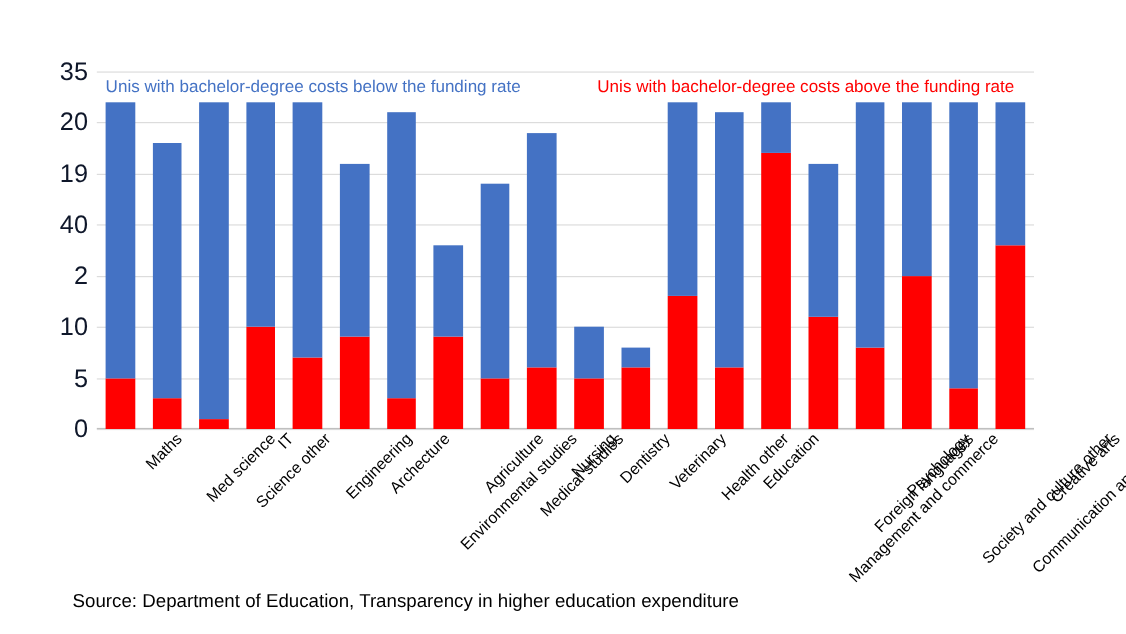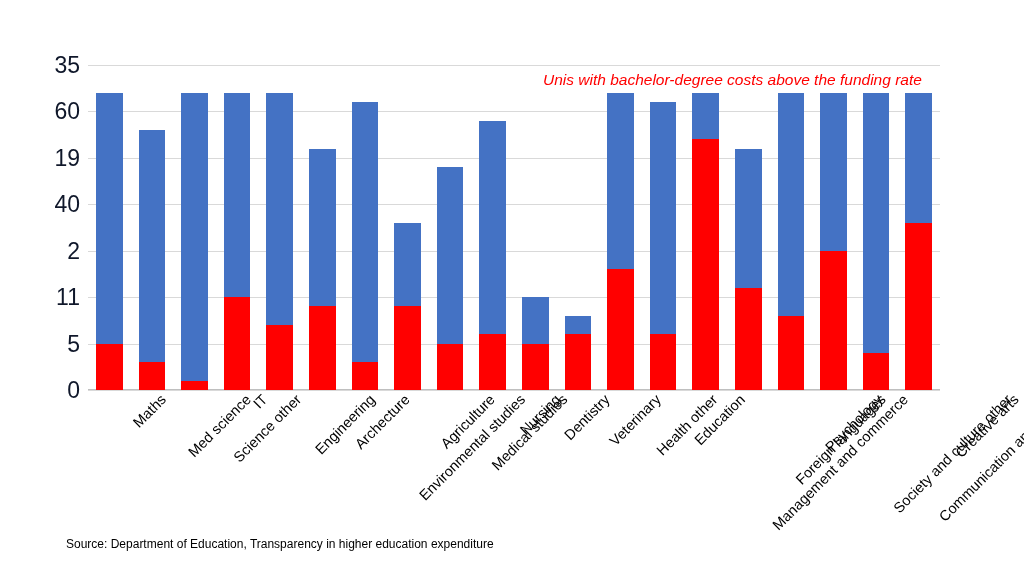--- a/index.html
+++ b/index.html
@@ -115,46 +115,45 @@
   }
   #annot-below {
     left: 96px;
     top: 72px;
     color: #4472c4;
   }
   #annot-above {
     left: 543px;
     top: 72px;
     color: #ff0000;
-    font-style: italic;
   }
 
   
   #source-note {
     position: absolute;
     left: 66px;
     top: 537px;
-    font-size: 12px;
+    font-size: 17px;
     color: #000000;
     white-space: nowrap;
   }
 </style>
 </head>
 <body>
 
 <div id="chart-root">
 
   <div id="y-axis">
       <div class="y-tick" style="top: 325px;">0</div>
       <div class="y-tick" style="top: 278.571px;">5</div>
-      <div class="y-tick" style="top: 232.143px;">11</div>
+      <div class="y-tick" style="top: 232.143px;">10</div>
       <div class="y-tick" style="top: 185.714px;">2</div>
       <div class="y-tick" style="top: 139.286px;">40</div>
       <div class="y-tick" style="top: 92.8571px;">19</div>
-      <div class="y-tick" style="top: 46.4286px;">60</div>
+      <div class="y-tick" style="top: 46.4286px;">20</div>
       <div class="y-tick" style="top: 0px;">35</div>
     </div>
 
   <div class="plot-area">
     <div id="gridlines">
         <div class="gridline" style="top: 325px;"></div>
         <div class="gridline" style="top: 278.571px;"></div>
         <div class="gridline" style="top: 232.143px;"></div>
         <div class="gridline" style="top: 185.714px;"></div>
         <div class="gridline" style="top: 139.286px;"></div>
@@ -263,16 +262,17 @@
       <div class="x-label" style="left: 542.5px;">Health other</div>
       <div class="x-label" style="left: 585.1px;">Education</div>
       <div class="x-label" style="left: 627.7px;">Management and commerce</div>
       <div class="x-label" style="left: 670.3px;">Foreign languages</div>
       <div class="x-label" style="left: 712.9px;">Psychology</div>
       <div class="x-label" style="left: 755.5px;">Society and culture other</div>
       <div class="x-label" style="left: 798.1px;">Communication and media</div>
       <div class="x-label" style="left: 840.7px;">Creative arts</div>
     </div>
 
+  <div class="annot" id="annot-below">Unis with bachelor-degree  costs below the funding rate</div>
   <div class="annot" id="annot-above">Unis with bachelor-degree  costs above the funding rate</div>
 
   <div id="source-note">Source: Department of Education, Transparency in higher education expenditure</div>
 </div>
 
 </body></html>

